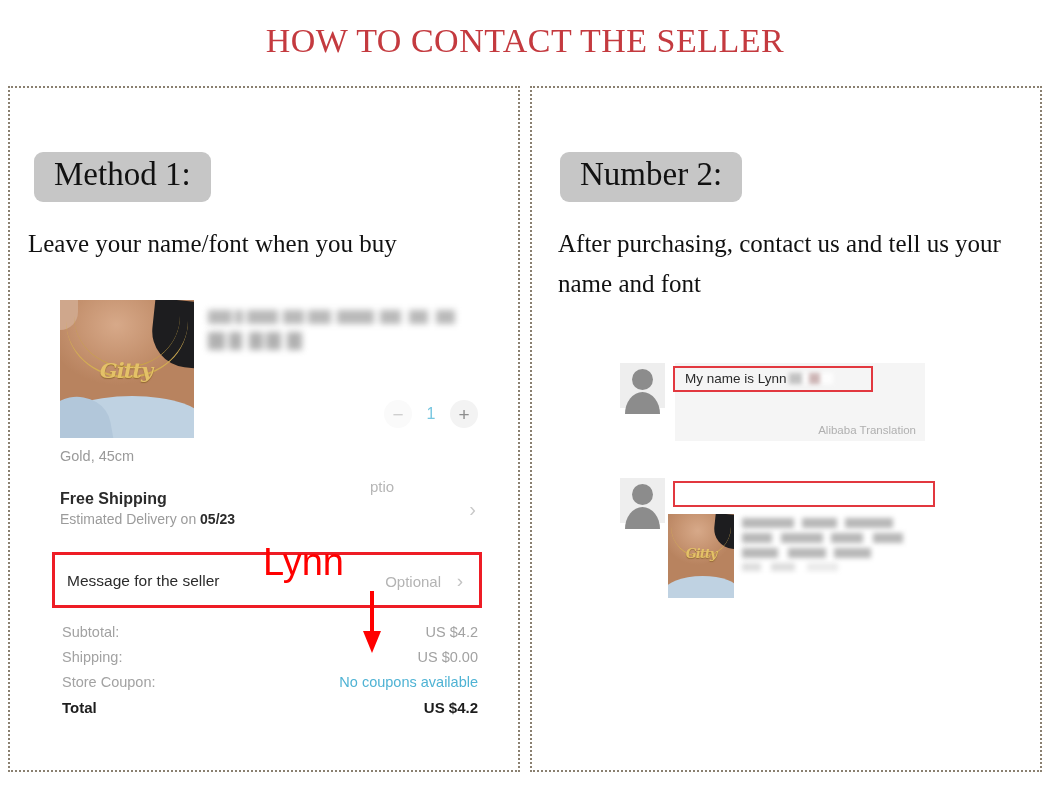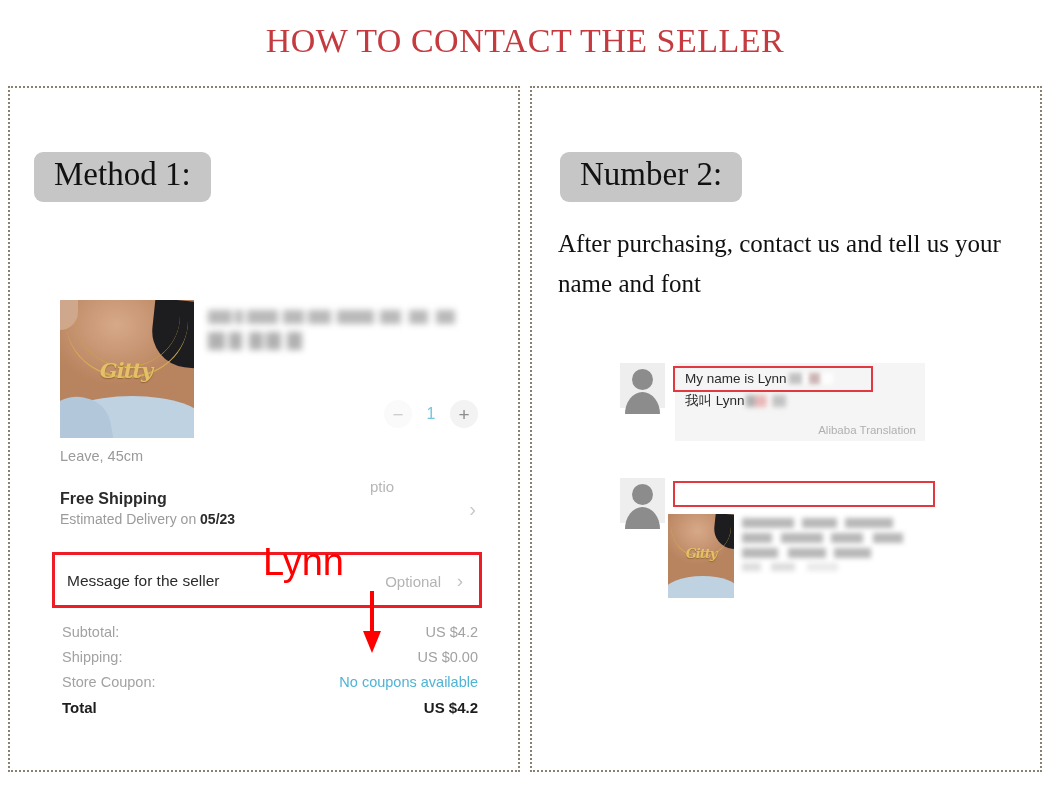--- a/index.html
+++ b/index.html
@@ -247,20 +247,21 @@
 </style>
 </head>
 <body>
 
 <div id="page-title">HOW TO CONTACT THE SELLER</div>
 
 <div class="panel" id="panel-left">
 
   <div class="method-badge">Method 1:</div>
 
+  <div class="method-desc">Leave your name/font when you buy</div>
 
   <div id="order-screenshot">
 
     <div id="product-photo">
       <div class="skin-a"></div>
       <div class="shoulder-left"></div>
       <div class="shoulder-dark"></div>
       <div class="chain"></div>
       <div class="chain2"></div>
       <div class="pendant">Gitty</div>
@@ -270,21 +271,21 @@
 
     <div class="prod-title-blur"></div>
     <div class="prod-price-blur"></div>
 
     <div class="qty-row">
       <div class="qty-btn minus">−</div>
       <div class="qty-num">1</div>
       <div class="qty-btn">+</div>
     </div>
 
-    <div class="variant">Leave, 45cm</div>
+    <div class="variant">Gold, 45cm</div>
 
     <div class="ship-block">
       <div class="ship-title">Free Shipping</div>
       <div class="ship-sub"><span>Estimated Delivery on </span><b>05/23</b></div>
     </div>
     <div class="ship-chev">›</div>
 
     <div class="optional-ghost">ptio</div>
 
     <div id="msg-box">
@@ -328,21 +329,20 @@
 
   <div id="chat-screenshot">
 
     <div class="chat-row" id="chat-row-1">
       <div class="avatar">
         <div class="head"></div>
           <div class="body"></div>
       </div>
       <div class="bubble" id="bubble-1">
         <div class="bubble-line-en"><span>My name is Lynn</span><span class="blurtail"></span></div>
-        <div class="bubble-line-zh"><span>我叫 Lynn</span><span class="blurtail2"></span></div>
         <div class="bubble-trans">Alibaba Translation</div>
       </div>
       <div class="hl-box-1"></div>
     </div>
 
     <div class="chat-row" id="chat-row-2">
       <div class="avatar">
         <div class="head"></div>
           <div class="body"></div>
       </div>

